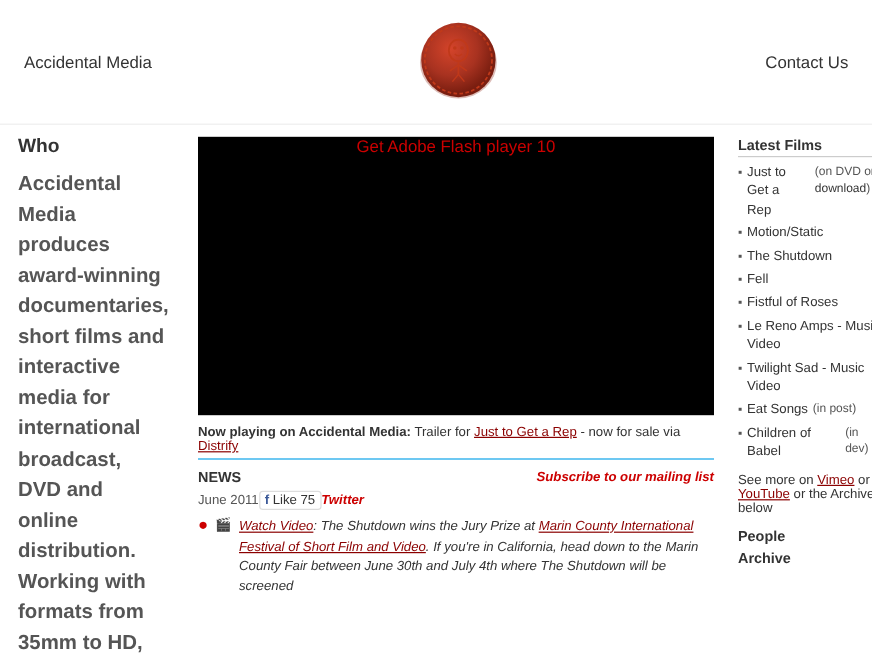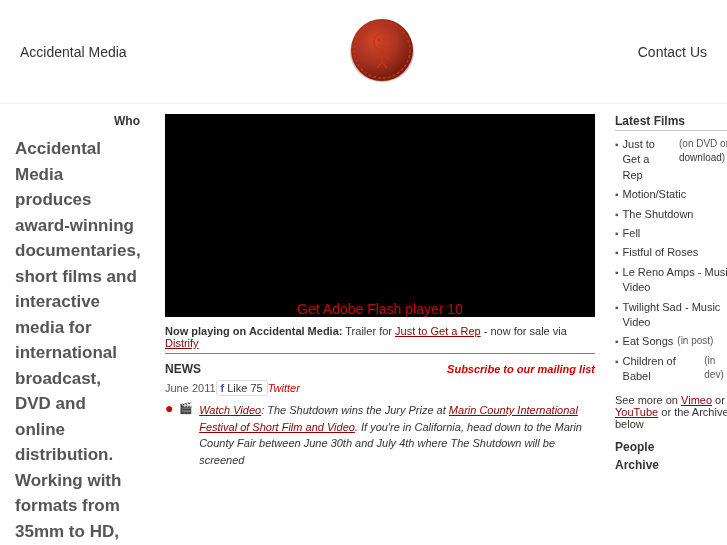--- a/index.html
+++ b/index.html
@@ -9,37 +9,37 @@
     #header { display: flex; align-items: center; justify-content: space-between; padding: 10px 20px; border-bottom: 1px solid #eee; }
     #header .site-title { font-size: 14px; color: #333; }
     #header .logo-area { text-align: center; }
     #header .contact-us { font-size: 14px; color: #333; }
 
     
     #main { display: flex; padding: 10px 0; }
 
     
     #left-sidebar { width: 155px; padding: 0 15px; flex-shrink: 0; }
-    #left-sidebar h3 { font-size: 12px; font-weight: bold; margin-bottom: 8px; text-align: right; }
+    #left-sidebar h3 { font-size: 16px; font-weight: bold; margin-bottom: 8px; }
     #left-sidebar p { font-size: 17px; color: #555; line-height: 1.5; margin-bottom: 8px; font-weight: bold; }
 
     
     #center { flex: 1; padding: 0 10px; }
-    .video-area { background: #000; width: 430px; height: 203px; display: flex; align-items: flex-end; justify-content: center; color: #c00; font-size: 14px; }
+    .video-area { background: #000; width: 430px; height: 232px; display: flex; align-items: flex-start; justify-content: center; color: #c00; font-size: 14px; }
     .now-playing { font-size: 11px; padding: 8px 0 4px 0; border-bottom: 1px solid #0ea5e9; margin-bottom: 8px; }
     .now-playing a { color: #8b0000; text-decoration: underline; }
     .news-section { }
     .news-header { display: flex; justify-content: space-between; align-items: center; margin-bottom: 4px; }
     .news-title { font-weight: bold; font-size: 12px; }
     .subscribe-link { color: #c00; font-style: italic; font-size: 11px; font-weight: bold; text-decoration: none; }
     .news-meta { display: flex; align-items: center; gap: 0; margin-bottom: 6px; }
     .news-date { font-size: 11px; color: #555; }
     .fb-like-box { display: flex; align-items: center; gap: 3px; font-size: 11px; border: 1px solid #ddd; padding: 1px 4px; border-radius: 3px; }
     .fb-like-box .fb-icon { color: #3b5998; font-weight: bold; font-size: 11px; }
-    .twitter-link { color: #c00; font-style: italic; font-weight: normal; font-size: 11px; text-decoration: none; }
+    .twitter-link { color: #c00; font-style: italic; font-weight: bold; font-size: 11px; text-decoration: none; }
     .news-item { display: flex; align-items: flex-start; gap: 6px; margin-bottom: 6px; }
     .news-bullet { color: #c00; font-size: 14px; flex-shrink: 0; margin-top: -2px; }
     .news-icon { font-size: 11px; flex-shrink: 0; }
     .news-text { font-size: 11px; line-height: 1.5; font-style: italic; }
     .news-text a { color: #8b0000; text-decoration: underline; }
 
     
     #right-sidebar { width: 140px; padding: 0 10px; flex-shrink: 0; }
     #right-sidebar h3 { font-size: 12px; font-weight: bold; margin-bottom: 6px; border-bottom: 1px solid #ccc; padding-bottom: 2px; }
     .film-list { list-style: none; margin-bottom: 10px; }

